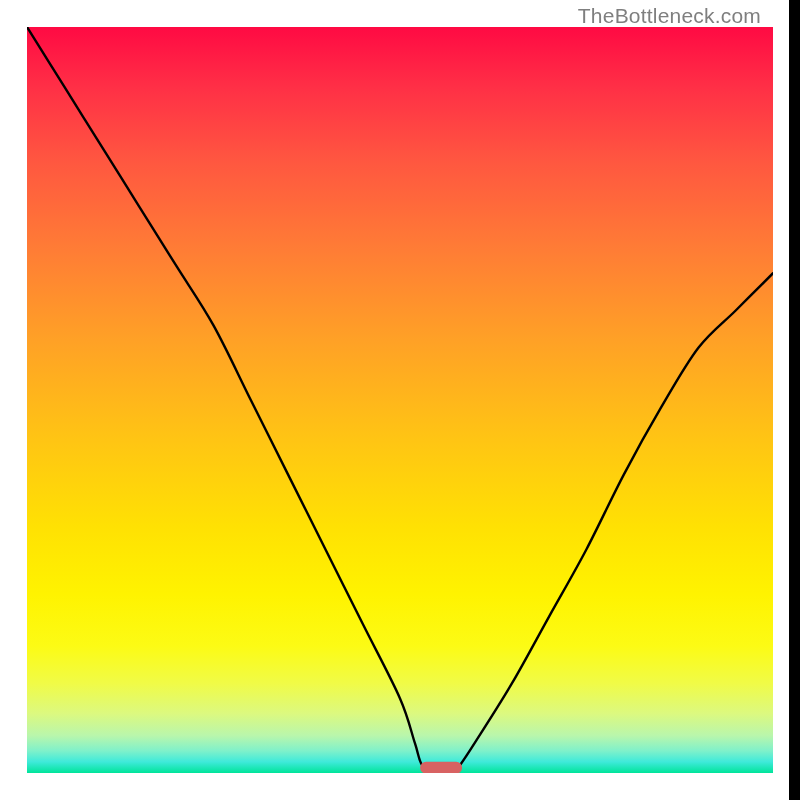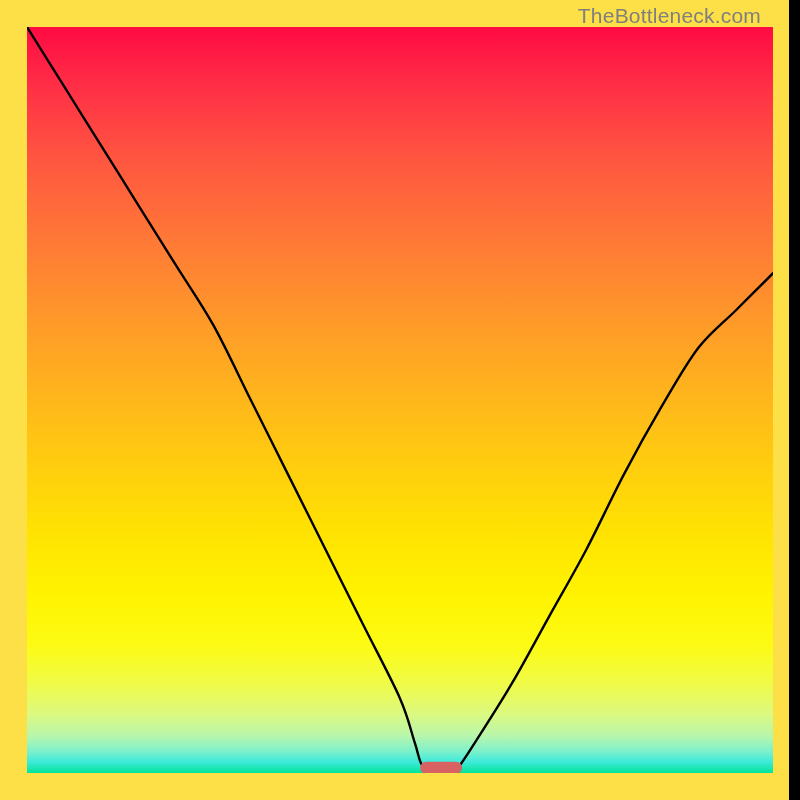--- a/index.html
+++ b/index.html
@@ -8,21 +8,21 @@
     width: 800px;
     height: 800px;
     background: #000;
     font-family: Arial, Helvetica, sans-serif;
     overflow: hidden;
   }
   .frame {
     position: relative;
     width: 789px;
     height: 800px;
-    background: #fde047;
+    background: #ffffff;
   }
   .plot {
     position: absolute;
     left: 27px;
     top: 27px;
     width: 746px;
     height: 746px;
     overflow: hidden;
   }
   .gradient {

